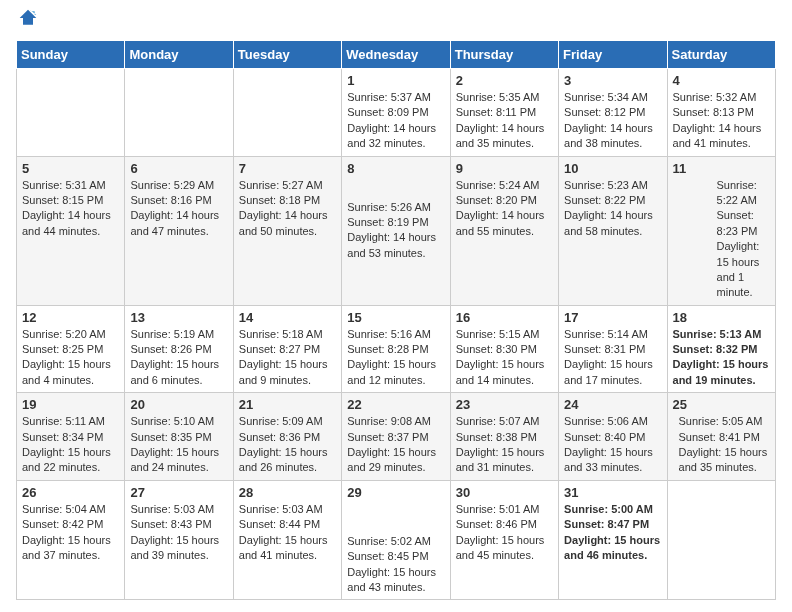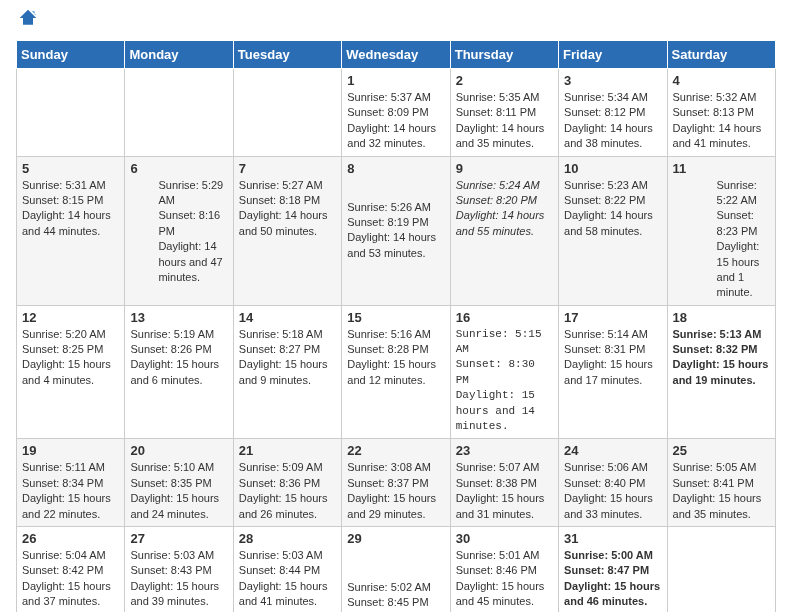--- a/index.html
+++ b/index.html
@@ -167,39 +167,39 @@
       </tr>
       <tr>
         <td>
           <span class="day-number">5</span>
           <div class="day-info" style="white-space: pre-line;">Sunrise: 5:31 AM
 Sunset: 8:15 PM
 Daylight: 14 hours and 44 minutes.</div>
         </td>
         <td>
           <span class="day-number">6</span>
-          <div class="day-info" style="white-space: pre-line; margin-left: 28px;">Sunrise: 5:29 AM
+          <div class="day-info" style="white-space: pre-line;">Sunrise: 5:29 AM
 Sunset: 8:16 PM
 Daylight: 14 hours and 47 minutes.</div>
         </td>
         <td>
           <span class="day-number">7</span>
           <div class="day-info" style="white-space: pre-line;">Sunrise: 5:27 AM
 Sunset: 8:18 PM
 Daylight: 14 hours and 50 minutes.</div>
         </td>
         <td>
           <span class="day-number">8</span>
           <div class="day-info" style="white-space: pre-line; margin-top: 24px;">Sunrise: 5:26 AM
 Sunset: 8:19 PM
 Daylight: 14 hours and 53 minutes.</div>
         </td>
         <td>
           <span class="day-number">9</span>
-          <div class="day-info" style="white-space: pre-line; font-style: italic;">Sunrise: 5:24 AM
+          <div class="day-info" style="white-space: pre-line;">Sunrise: 5:24 AM
 Sunset: 8:20 PM
 Daylight: 14 hours and 55 minutes.</div>
         </td>
         <td>
           <span class="day-number">10</span>
           <div class="day-info" style="white-space: pre-line;">Sunrise: 5:23 AM
 Sunset: 8:22 PM
 Daylight: 14 hours and 58 minutes.</div>
         </td>
         <td>
@@ -229,21 +229,21 @@
 Daylight: 15 hours and 9 minutes.</div>
         </td>
         <td>
           <span class="day-number">15</span>
           <div class="day-info" style="white-space: pre-line;">Sunrise: 5:16 AM
 Sunset: 8:28 PM
 Daylight: 15 hours and 12 minutes.</div>
         </td>
         <td>
           <span class="day-number">16</span>
-          <div class="day-info" style="white-space: pre-line; font-family: Liberation Mono, monospace;">Sunrise: 5:15 AM
+          <div class="day-info" style="white-space: pre-line;">Sunrise: 5:15 AM
 Sunset: 8:30 PM
 Daylight: 15 hours and 14 minutes.</div>
         </td>
         <td>
           <span class="day-number">17</span>
           <div class="day-info" style="white-space: pre-line;">Sunrise: 5:14 AM
 Sunset: 8:31 PM
 Daylight: 15 hours and 17 minutes.</div>
         </td>
         <td>
@@ -267,39 +267,39 @@
 Daylight: 15 hours and 24 minutes.</div>
         </td>
         <td>
           <span class="day-number">21</span>
           <div class="day-info" style="white-space: pre-line;">Sunrise: 5:09 AM
 Sunset: 8:36 PM
 Daylight: 15 hours and 26 minutes.</div>
         </td>
         <td>
           <span class="day-number">22</span>
-          <div class="day-info" style="white-space: pre-line;">Sunrise: 3:08 AM
+          <div class="day-info" style="white-space: pre-line;">Sunrise: 9:08 AM
 Sunset: 8:37 PM
 Daylight: 15 hours and 29 minutes.</div>
         </td>
         <td>
           <span class="day-number">23</span>
           <div class="day-info" style="white-space: pre-line;">Sunrise: 5:07 AM
 Sunset: 8:38 PM
 Daylight: 15 hours and 31 minutes.</div>
         </td>
         <td>
           <span class="day-number">24</span>
           <div class="day-info" style="white-space: pre-line;">Sunrise: 5:06 AM
 Sunset: 8:40 PM
 Daylight: 15 hours and 33 minutes.</div>
         </td>
         <td>
           <span class="day-number">25</span>
-          <div class="day-info" style="white-space: pre-line;">Sunrise: 5:05 AM
+          <div class="day-info" style="white-space: pre-line; margin-left: 6px;">Sunrise: 5:05 AM
 Sunset: 8:41 PM
 Daylight: 15 hours and 35 minutes.</div>
         </td>
       </tr>
       <tr>
         <td>
           <span class="day-number">26</span>
           <div class="day-info" style="white-space: pre-line;">Sunrise: 5:04 AM
 Sunset: 8:42 PM
 Daylight: 15 hours and 37 minutes.</div>

